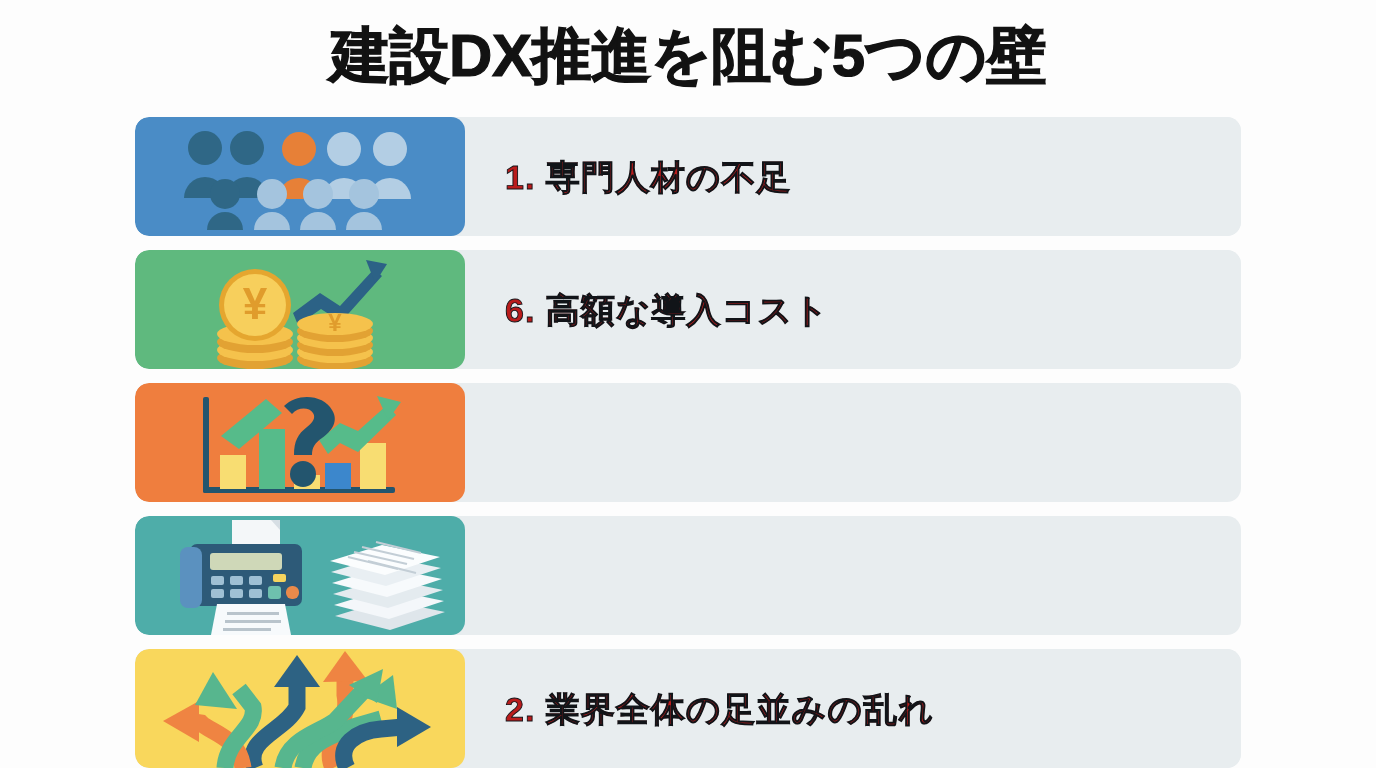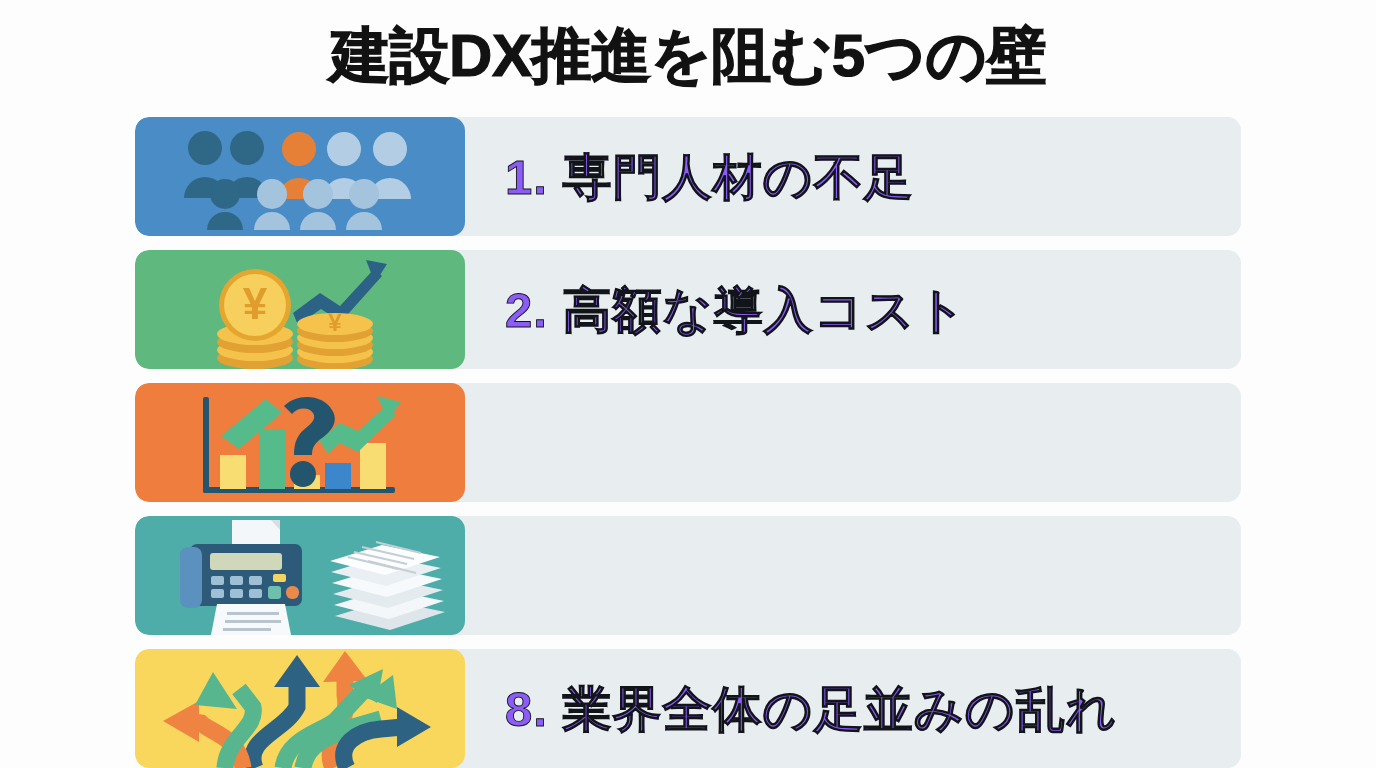--- a/index.html
+++ b/index.html
@@ -63,24 +63,24 @@
   .thumb svg { display: block; width: 330px; height: 119px; }
   .label-panel {
     flex: 1 1 auto;
     display: flex;
     align-items: center;
     background: #e8edef;
     border-radius: 0 14px 14px 0;
     padding-left: 40px;
   }
   .label-text {
-    font-size: 49px;
+    font-size: 34px;
     line-height: 58px;
     font-weight: 900;
-    color: #8b5cf6;
+    color: #b91c1c;
     -webkit-text-stroke: 0.9px #111418;
     letter-spacing: 1px;
     white-space: nowrap;
   }
 </style>
 </head>
 <body>
 
 <div class="slide">
 
@@ -139,21 +139,21 @@
             <ellipse cx="120" cy="100" rx="38" ry="11" fill="#f5c24c"></ellipse>
             <ellipse cx="120" cy="92" rx="38" ry="11" fill="#e2a233"></ellipse>
             <ellipse cx="120" cy="84" rx="38" ry="11" fill="#f5c24c"></ellipse>
             <circle cx="120" cy="55" r="36" fill="#e5a62f"></circle>
             <circle cx="120" cy="55" r="31" fill="#f7cf5c"></circle>
             <text x="120" y="69" font-family="'Liberation Sans',sans-serif" font-size="44" font-weight="bold" fill="#e09c2c" text-anchor="middle">¥</text>
           </g>
         </svg>
       </div>
       <div class="label-panel">
-        <span class="label-text">2. 高額な導入コスト</span>
+        <span class="label-text">6. 高額な導入コスト</span>
       </div>
     </div>
 
     <div class="row">
       <div class="thumb">
         <svg viewBox="0 0 330 119" xmlns="http://www.w3.org/2000/svg" aria-hidden="true">
           <rect x="0" y="0" width="330" height="119" rx="14" fill="#ef7e3e"></rect>
           <rect x="68" y="14" width="6" height="96" rx="2" fill="#23556e"></rect>
           <rect x="68" y="104" width="192" height="6" rx="2" fill="#23556e"></rect>
           <rect x="85" y="72" width="26" height="34" fill="#f8dd72"></rect>
@@ -227,18 +227,18 @@
           <path d="M162 6 L185 38 L139 38 Z" fill="#2d6283"></path>
           <path d="M210 2 L233 32 L188 33 Z" fill="#ef8442"></path>
           <path d="M28 72 L64 52 L64 93 Z" fill="#ef8442"></path>
           <path d="M78 23 L102 60 L60 56 Z" fill="#57b68e"></path>
           <path d="M262 60 L258 26 L228 48 Z" fill="#57b68e"></path>
           <path d="M248 20 L242 54 L214 36 Z" fill="#57b68e"></path>
           <path d="M296 78 L262 58 L262 98 Z" fill="#2d6283"></path>
         </svg>
       </div>
       <div class="label-panel">
-        <span class="label-text">8. 業界全体の足並みの乱れ</span>
+        <span class="label-text">2. 業界全体の足並みの乱れ</span>
       </div>
     </div>
 
   </div>
 </div>
 
 </body></html>

